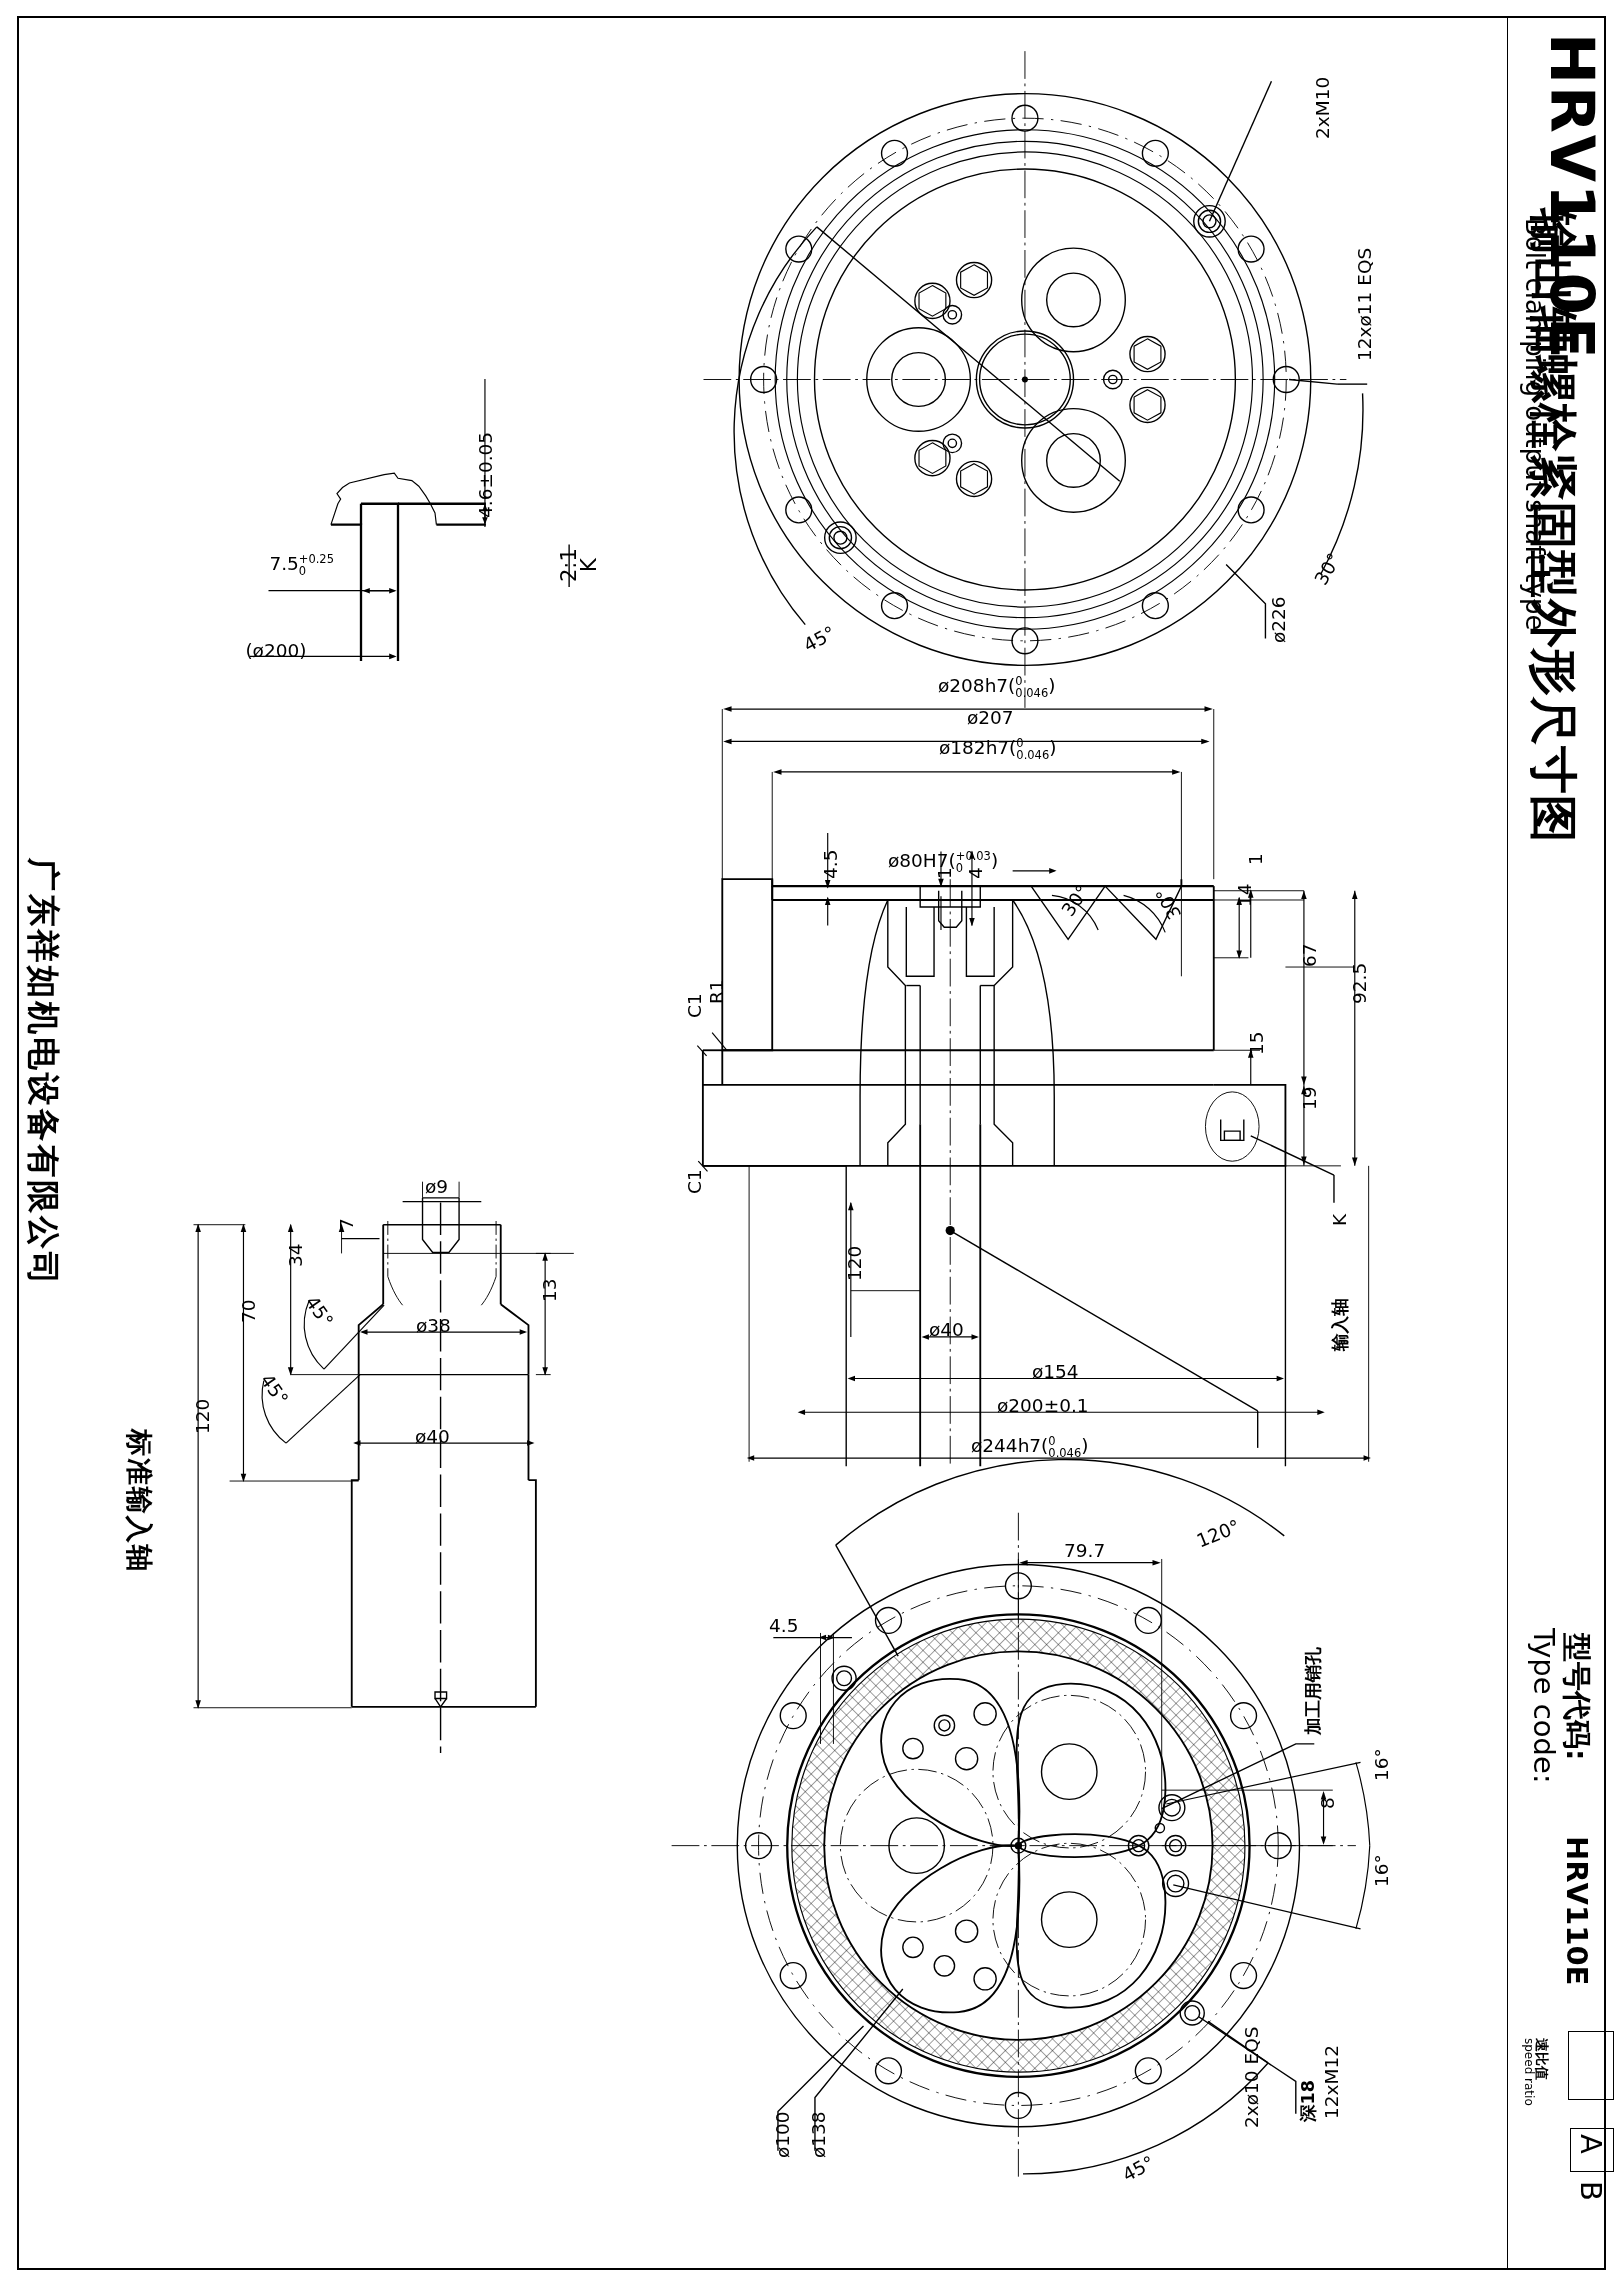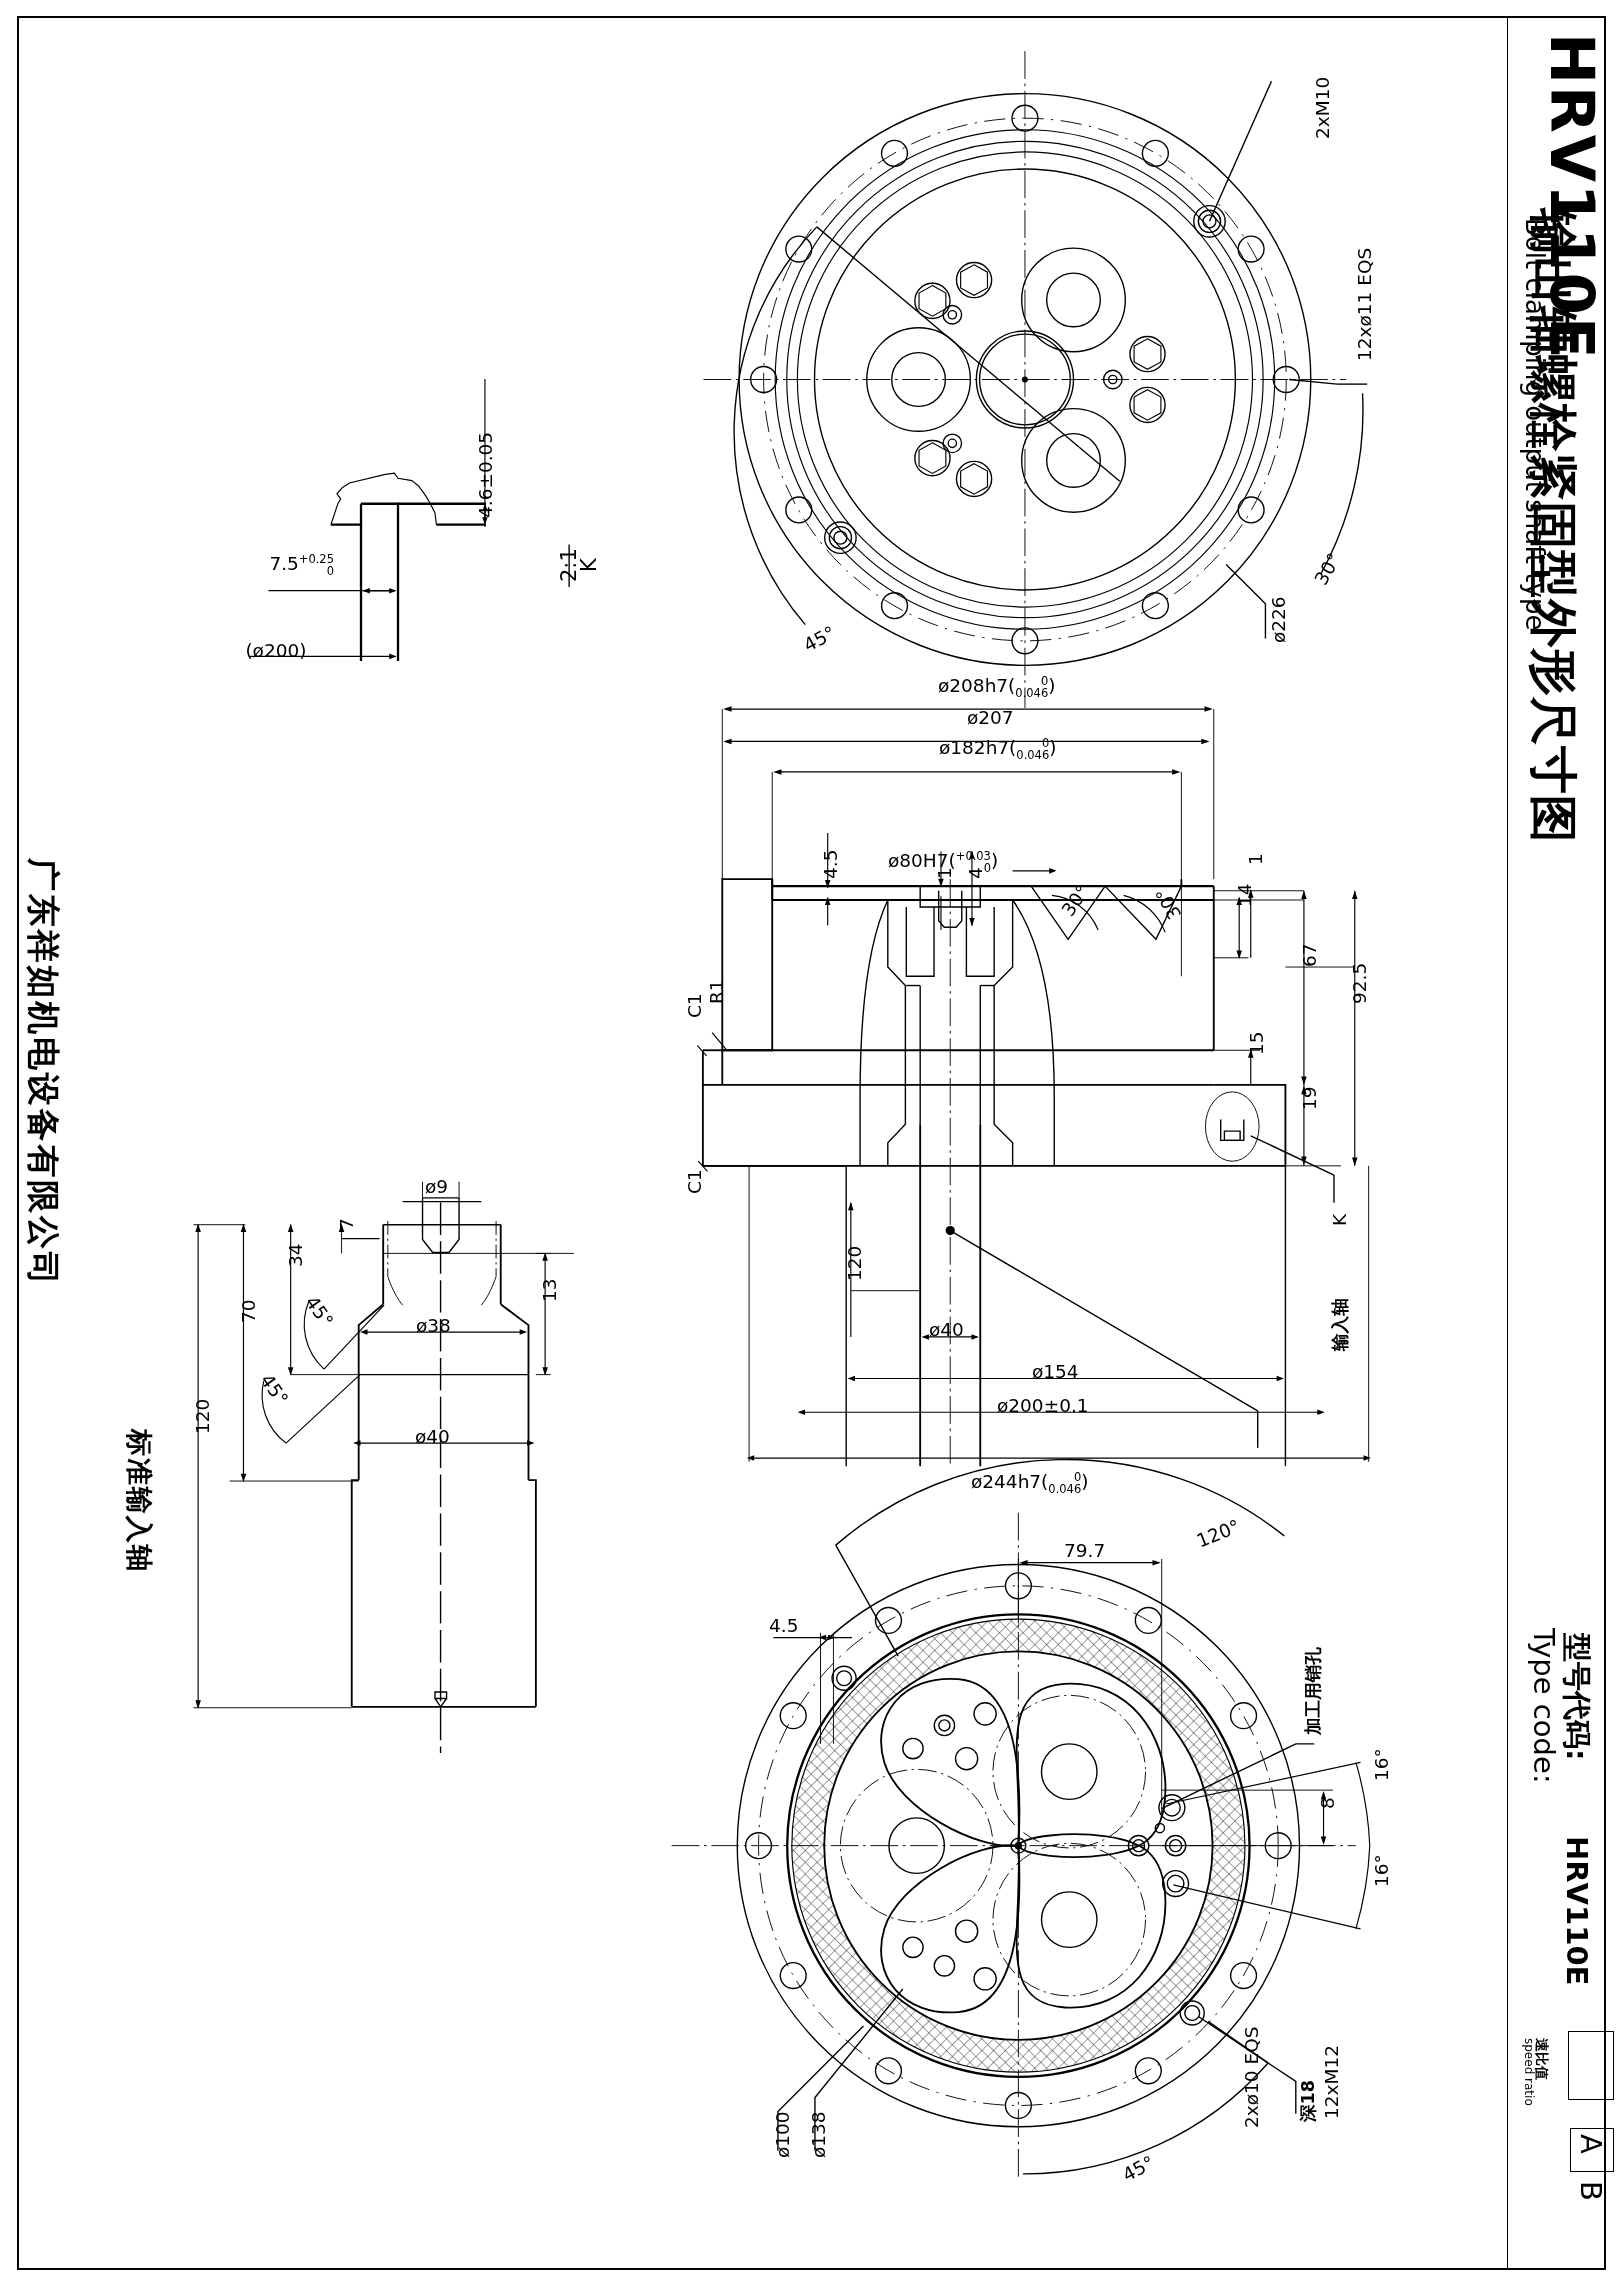--- a/index.html
+++ b/index.html
@@ -20,21 +20,21 @@
   .tc-cn{font-size:29px;font-weight:600;}
   .tc-en{font-size:29px;}
   .sr-cn{font-size:14px;font-weight:600;}
   .sr-en{font-size:12px;}
   .co-cn{font-size:33px;font-weight:600;letter-spacing:2.8px;}
   .std-cn{font-size:27px;font-weight:600;letter-spacing:1.9px;}
   .dim{font-size:18.5px;font-family:"DejaVu Sans","Liberation Sans",sans-serif;}
   .dim-l{font-size:21px;}
   .cn-note{font-size:17.6px;font-weight:600;}
   .boxv{position:absolute;border:1.4px solid #000;box-sizing:border-box;}
-  .tol{display:inline-block;vertical-align:middle;font-size:0.62em;line-height:1.05;text-align:right;}
+  .tol{display:inline-block;vertical-align:middle;font-size:0.62em;line-height:1.05;text-align:left;}
   .tol span{display:block;}
 </style>
 </head>
 <body>
 
 <div class="sheet">
 
   <div class="border-outer"></div>
   <div class="divider-v"></div>
 
@@ -361,21 +361,21 @@
     <div class="vtxt dim rotneg" style="left:559px;top:375px;">15</div>
     <div class="vtxt dim rotneg" style="left:612px;top:430px;">19</div>
     <div class="vtxt dim rotneg" style="left:19.4px;top:324px;">R1</div>
     <div class="vtxt dim rotneg" style="left:-2.8px;top:338px;">C1</div>
     <div class="vtxt dim rotneg" style="left:-2.8px;top:514px;">C1</div>
     <div class="vtxt dim rotneg" style="left:642px;top:546px;">K</div>
     <div class="vtxt dim rotneg" style="left:157px;top:601px;">120</div>
     <div class="abs dim" style="left:240px;top:639px;">ø40</div>
     <div class="abs dim" style="left:343px;top:681px;">ø154</div>
     <div class="abs dim" style="left:308px;top:715px;text-align:center;">ø200±0.1</div>
-    <div class="abs dim" style="left:282px;top:755px;margin-top:36px;">
+    <div class="abs dim" style="left:282px;top:755px;">
       <span>ø244h7(</span><span class="tol"><span>0</span><span>0.046</span></span>)
     </div>
     <div class="vtxt cn-note rotneg" style="left:643px;top:671px;">输入轴</div>
   </div>
 
   <div class="abs" style="left:185px;top:1184px;">
     <svg width="389" height="694" viewBox="0 0 840 1500">
       <g fill="none" stroke="#000" stroke-width="4">
 
         <path d="M 428 88 L 428 260 " stroke-width="4"></path>

